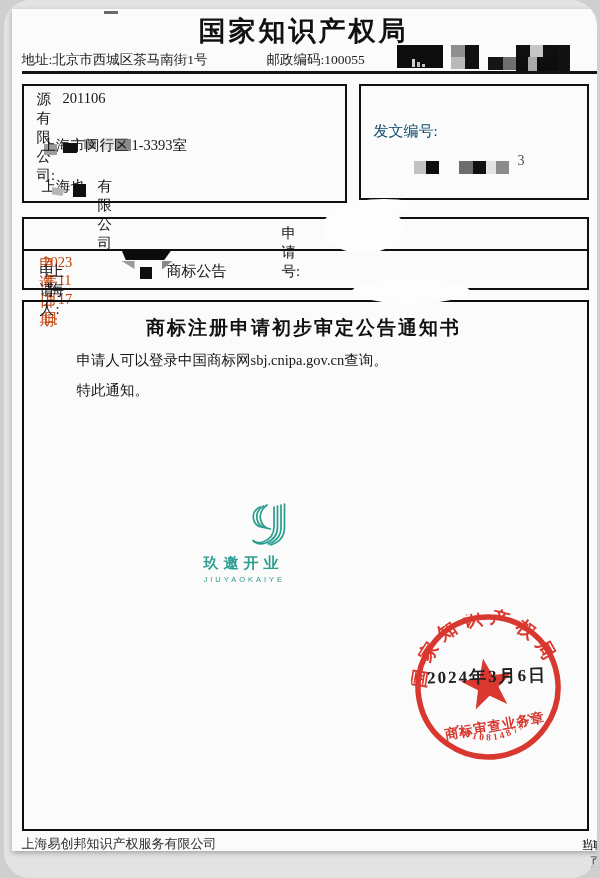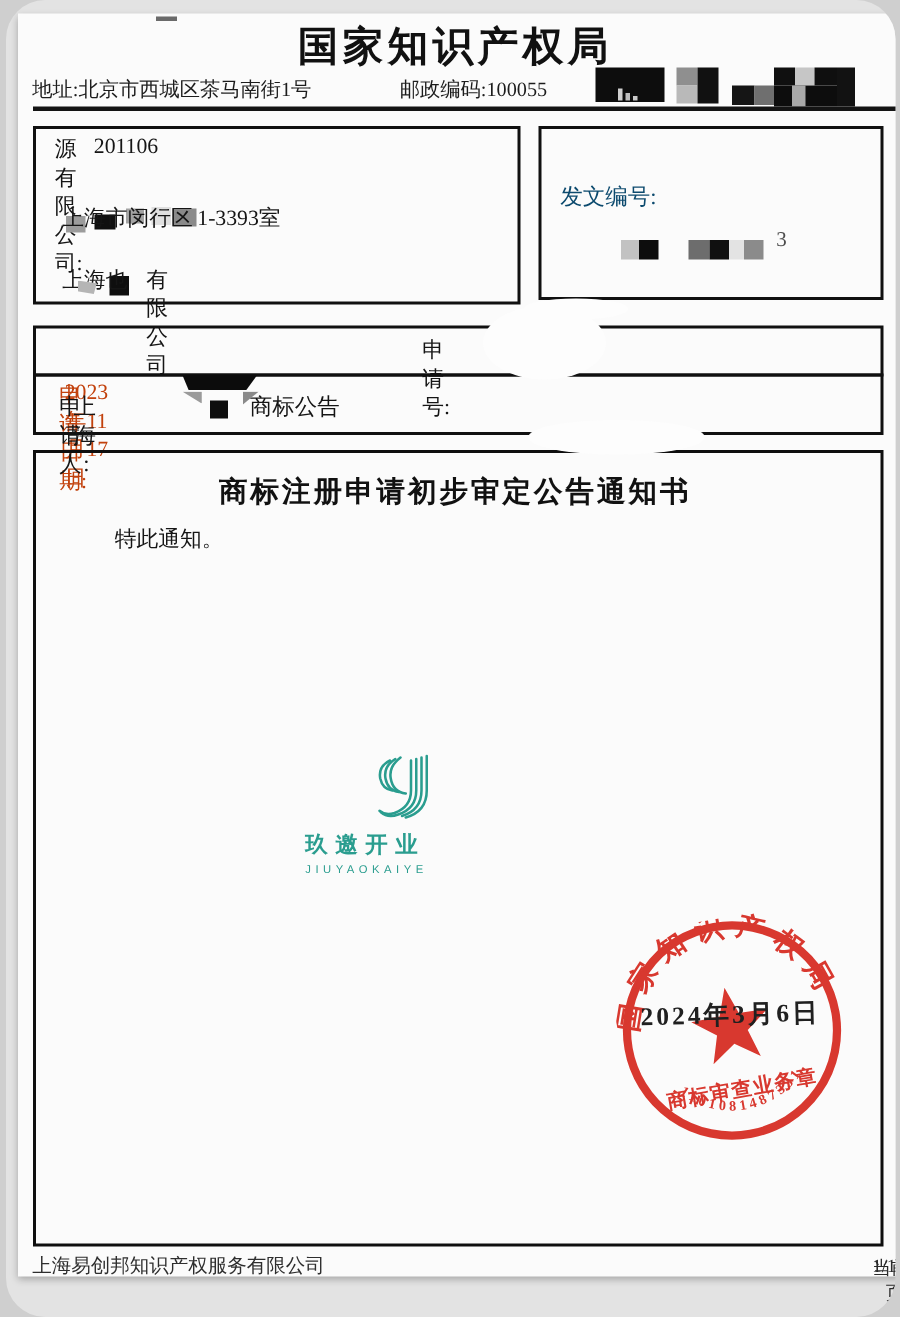--- a/index.html
+++ b/index.html
@@ -154,20 +154,21 @@
   <div class="blob blob1b"></div>
   <div class="blob blob2"></div>
   <div class="black-trap"></div>
   <div class="black-sq"></div>
   <div class="grey-wedge1"></div>
   <div class="grey-wedge2"></div>
 
   <div class="main-box"></div>
   <div class="notice-title">商标注册申请初步审定公告通知书</div>
   <div class="notice-body">
+    <p>申请人可以登录中国商标网sbj.cnipa.gov.cn查询。</p>
     <p>特此通知。</p>
   </div>
 
   <div class="logo">
     <svg width="58" height="52" viewBox="0 0 58 52">
       <g stroke="currentColor" stroke-width="1.7" fill="none" stroke-linecap="round">
         <path d="M21,7 q-8,4 -6.5,12 q1.5,7 8,8"></path>
         <path d="M24.5,6 q-8,5 -6.5,13 q1.5,8 9,9"></path>
         <path d="M28,5 q-8,6 -6.5,14 q1.5,9 10,10"></path>
         <path d="M35,7 v20 q0,11 -11,15 q-6,2 -10,-1.5"></path>

